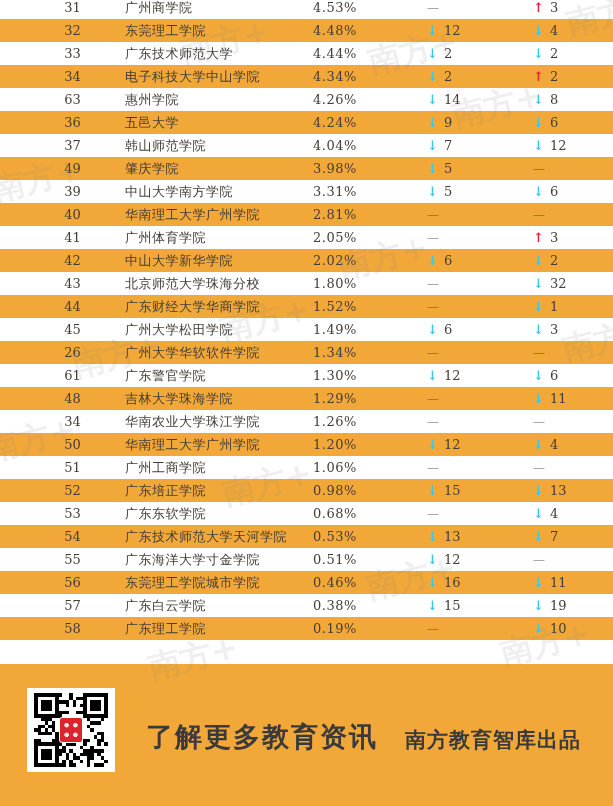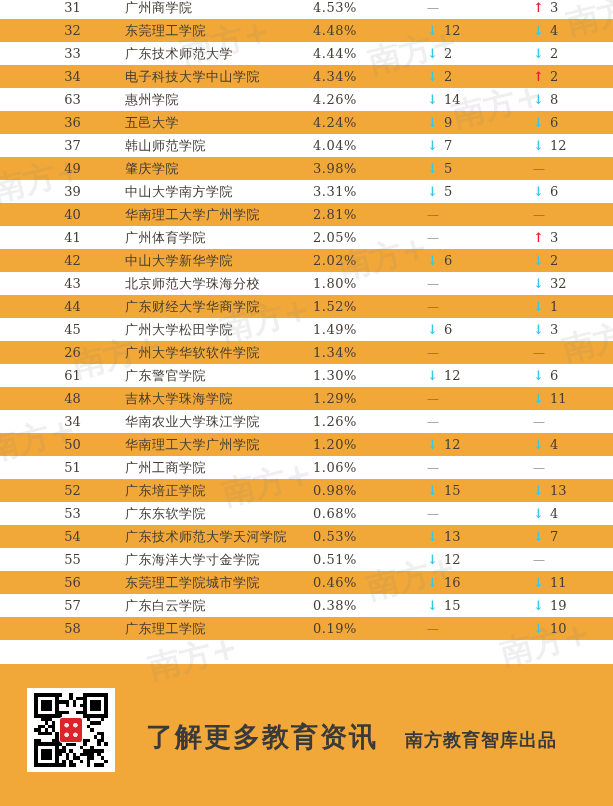--- a/index.html
+++ b/index.html
@@ -58,21 +58,21 @@
   }
   .headline{
     position:absolute;left:146px;top:57px;
     font-family:"DejaVu Sans","Liberation Sans",sans-serif;
     font-weight:bold;font-size:27px;line-height:32px;letter-spacing:2px;
     color:#3a3a3a;white-space:nowrap;
   }
   .credit{
     position:absolute;left:405px;top:66px;
     font-family:"DejaVu Sans","Liberation Sans",sans-serif;
-    font-weight:bold;font-size:18px;line-height:20px;letter-spacing:1px;
+    font-weight:bold;font-size:21px;line-height:20px;letter-spacing:1px;
     color:#3a3a3a;white-space:nowrap;
   }
 </style>
 </head>
 <body>
 
 <div class="page" style="--row-yellow: #F2A838; --footer-bg: #F2A838; --arrow-up: #E62129; --arrow-down: #35C8E8; --text-dark: #433D35; --dash-white: #9B9B9B; --dash-yellow: #AC6C2B; --qr-red: #D9252B;">
 
   <div class="rows">
       <div class="trow white">

